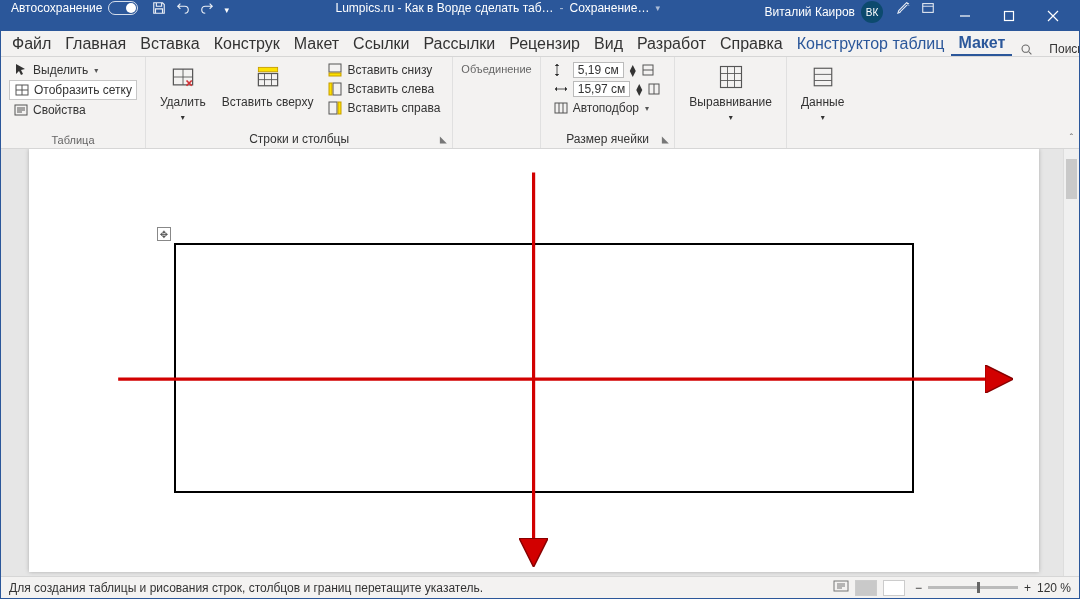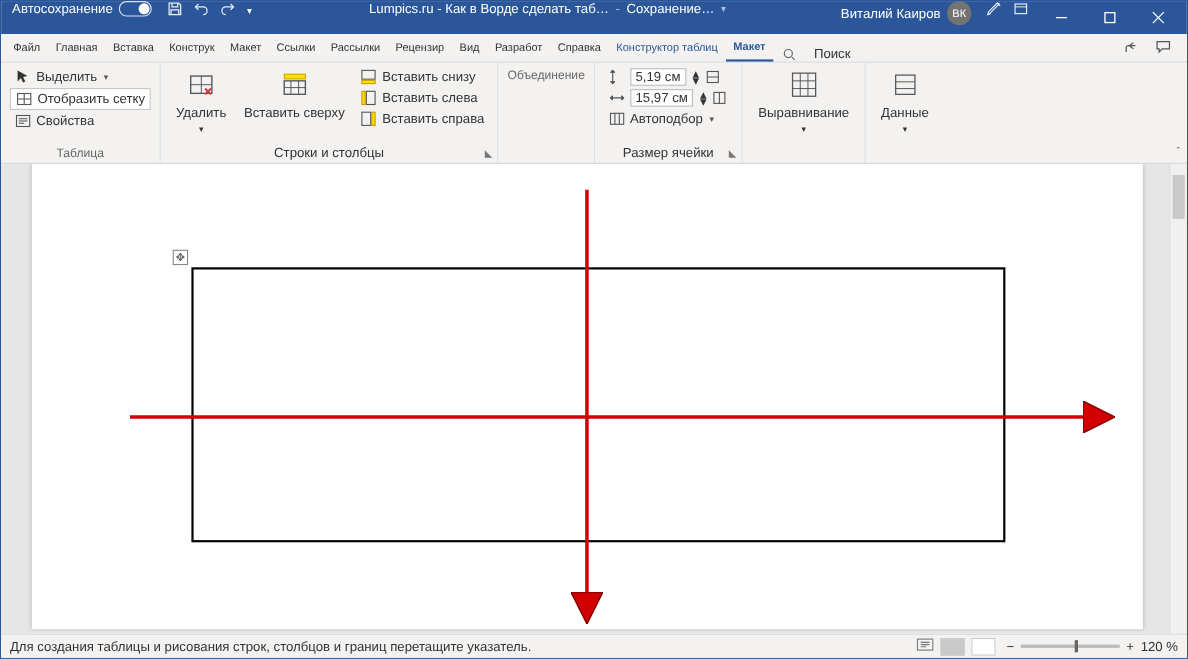--- a/index.html
+++ b/index.html
@@ -8,26 +8,26 @@
 .titlebar{height:30px;background:#2b579a;display:flex;align-items:flex-start;color:#fff;padding:0 4px;flex:none}
 .titlebar *{color:#fff}
 .ats{display:flex;align-items:center;gap:6px;padding:0 6px;font-size:11px}
 .toggle{width:30px;height:14px;border:1px solid rgba(255,255,255,.8);border-radius:8px;position:relative;background:transparent}
 .toggle::after{content:"";position:absolute;right:1px;top:1px;width:10px;height:10px;border-radius:50%;background:#fff}
 .qat{display:flex;align-items:center;gap:10px;padding:0 8px}
 .qat svg{width:14px;height:14px;opacity:.9}
 .title-center{flex:1;display:flex;align-items:center;justify-content:center;gap:6px;font-size:12px;min-width:0}
 .title-center .sep{opacity:.6}
 .user{display:flex;align-items:center;gap:6px;padding:0 6px;font-size:12px}
-.avatar{width:22px;height:22px;border-radius:50%;background:#737373;display:flex;align-items:center;justify-content:center;font-size:10px;color:#fff}
+.avatar{width:22px;height:22px;border-radius:50%;background:#0c4a6e;display:flex;align-items:center;justify-content:center;font-size:10px;color:#fff}
 .winbtns{display:flex}
 .winbtn{width:44px;height:30px;display:flex;align-items:center;justify-content:center}
 .winbtn svg{width:12px;height:12px}
 .tabs{height:26px;background:#f3f2f1;border-bottom:1px solid #d6d6d6;display:flex;align-items:stretch;flex:none;padding:0 4px}
-.tab{padding:0 7px;display:flex;align-items:center;font-size:10px;color:#333;cursor:default;white-space:nowrap}
+.tab{padding:0 7px;display:flex;align-items:center;font-size:16px;color:#333;cursor:default;white-space:nowrap}
 .tab.context{color:#2b579a}
 .tab.active{color:#2b579a;border-bottom:2px solid #2b579a;font-weight:600}
 .tabs .sp{flex:1}
 .search{display:flex;align-items:flex-end;gap:16px;color:#666;padding:0 8px}
 .tabs-icons{display:flex;align-items:center;gap:14px;padding:0 10px;color:#555}
 .ribbon{height:92px;background:#f3f2f1;border-bottom:1px solid #d6d6d6;display:flex;flex:none;position:relative}
 .group{border-right:1px solid #e0e0e0;padding:4px 8px 2px;display:flex;flex-direction:column;justify-content:space-between}
 .group-label{text-align:center;font-size:11px;color:#666;padding-top:2px;position:relative}
 .dlaunch{position:absolute;right:-4px;bottom:1px;font-size:9px;color:#777;transform:rotate(90deg)}
 .rcmd{display:flex;align-items:center;gap:4px;padding:1px 4px;font-size:12px;color:#222;white-space:nowrap}

